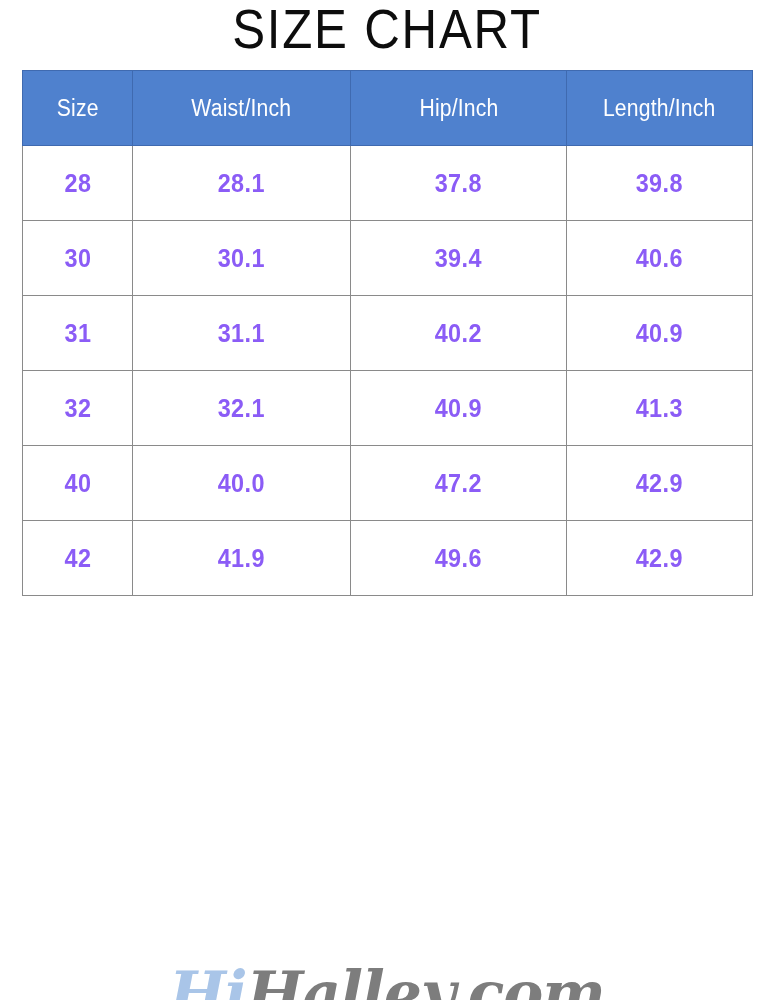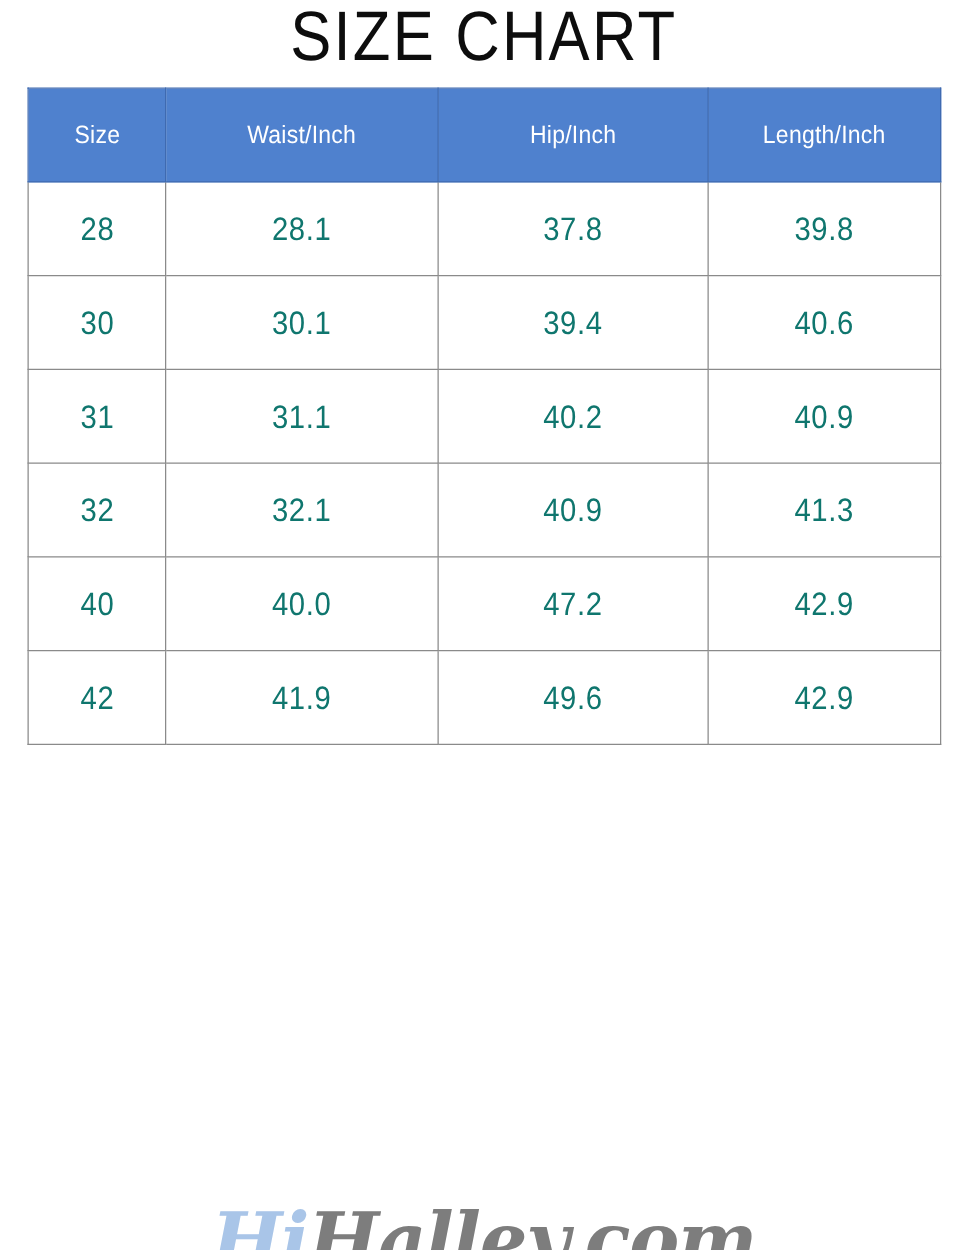--- a/index.html
+++ b/index.html
@@ -57,37 +57,37 @@
     text-align: center;
     vertical-align: middle;
     padding: 0;
   }
 
   table.size-table thead th {
     background: #4F81CE;
     color: #ffffff;
     height: 74px;
     font-weight: 400;
-    font-size: 20px;
+    font-size: 23px;
     letter-spacing: 0.2px;
     border-color: #3f6ab0;
     transform: none;
   }
   table.size-table thead th .hdr-txt {
     display: inline-block;
     transform: scaleX(0.92);
     font-weight: 400;
   }
 
   table.size-table tbody td {
     height: 74px;
     background: #ffffff;
-    color: #0f766e;
+    color: #8b5cf6;
     font-size: 26px;
-    font-weight: 400;
+    font-weight: 700;
     letter-spacing: 0.5px;
   }
   table.size-table tbody td .cell-txt {
     display: inline-block;
     transform: scaleX(0.9);
   }
 
   
   .watermark {
     position: absolute;

